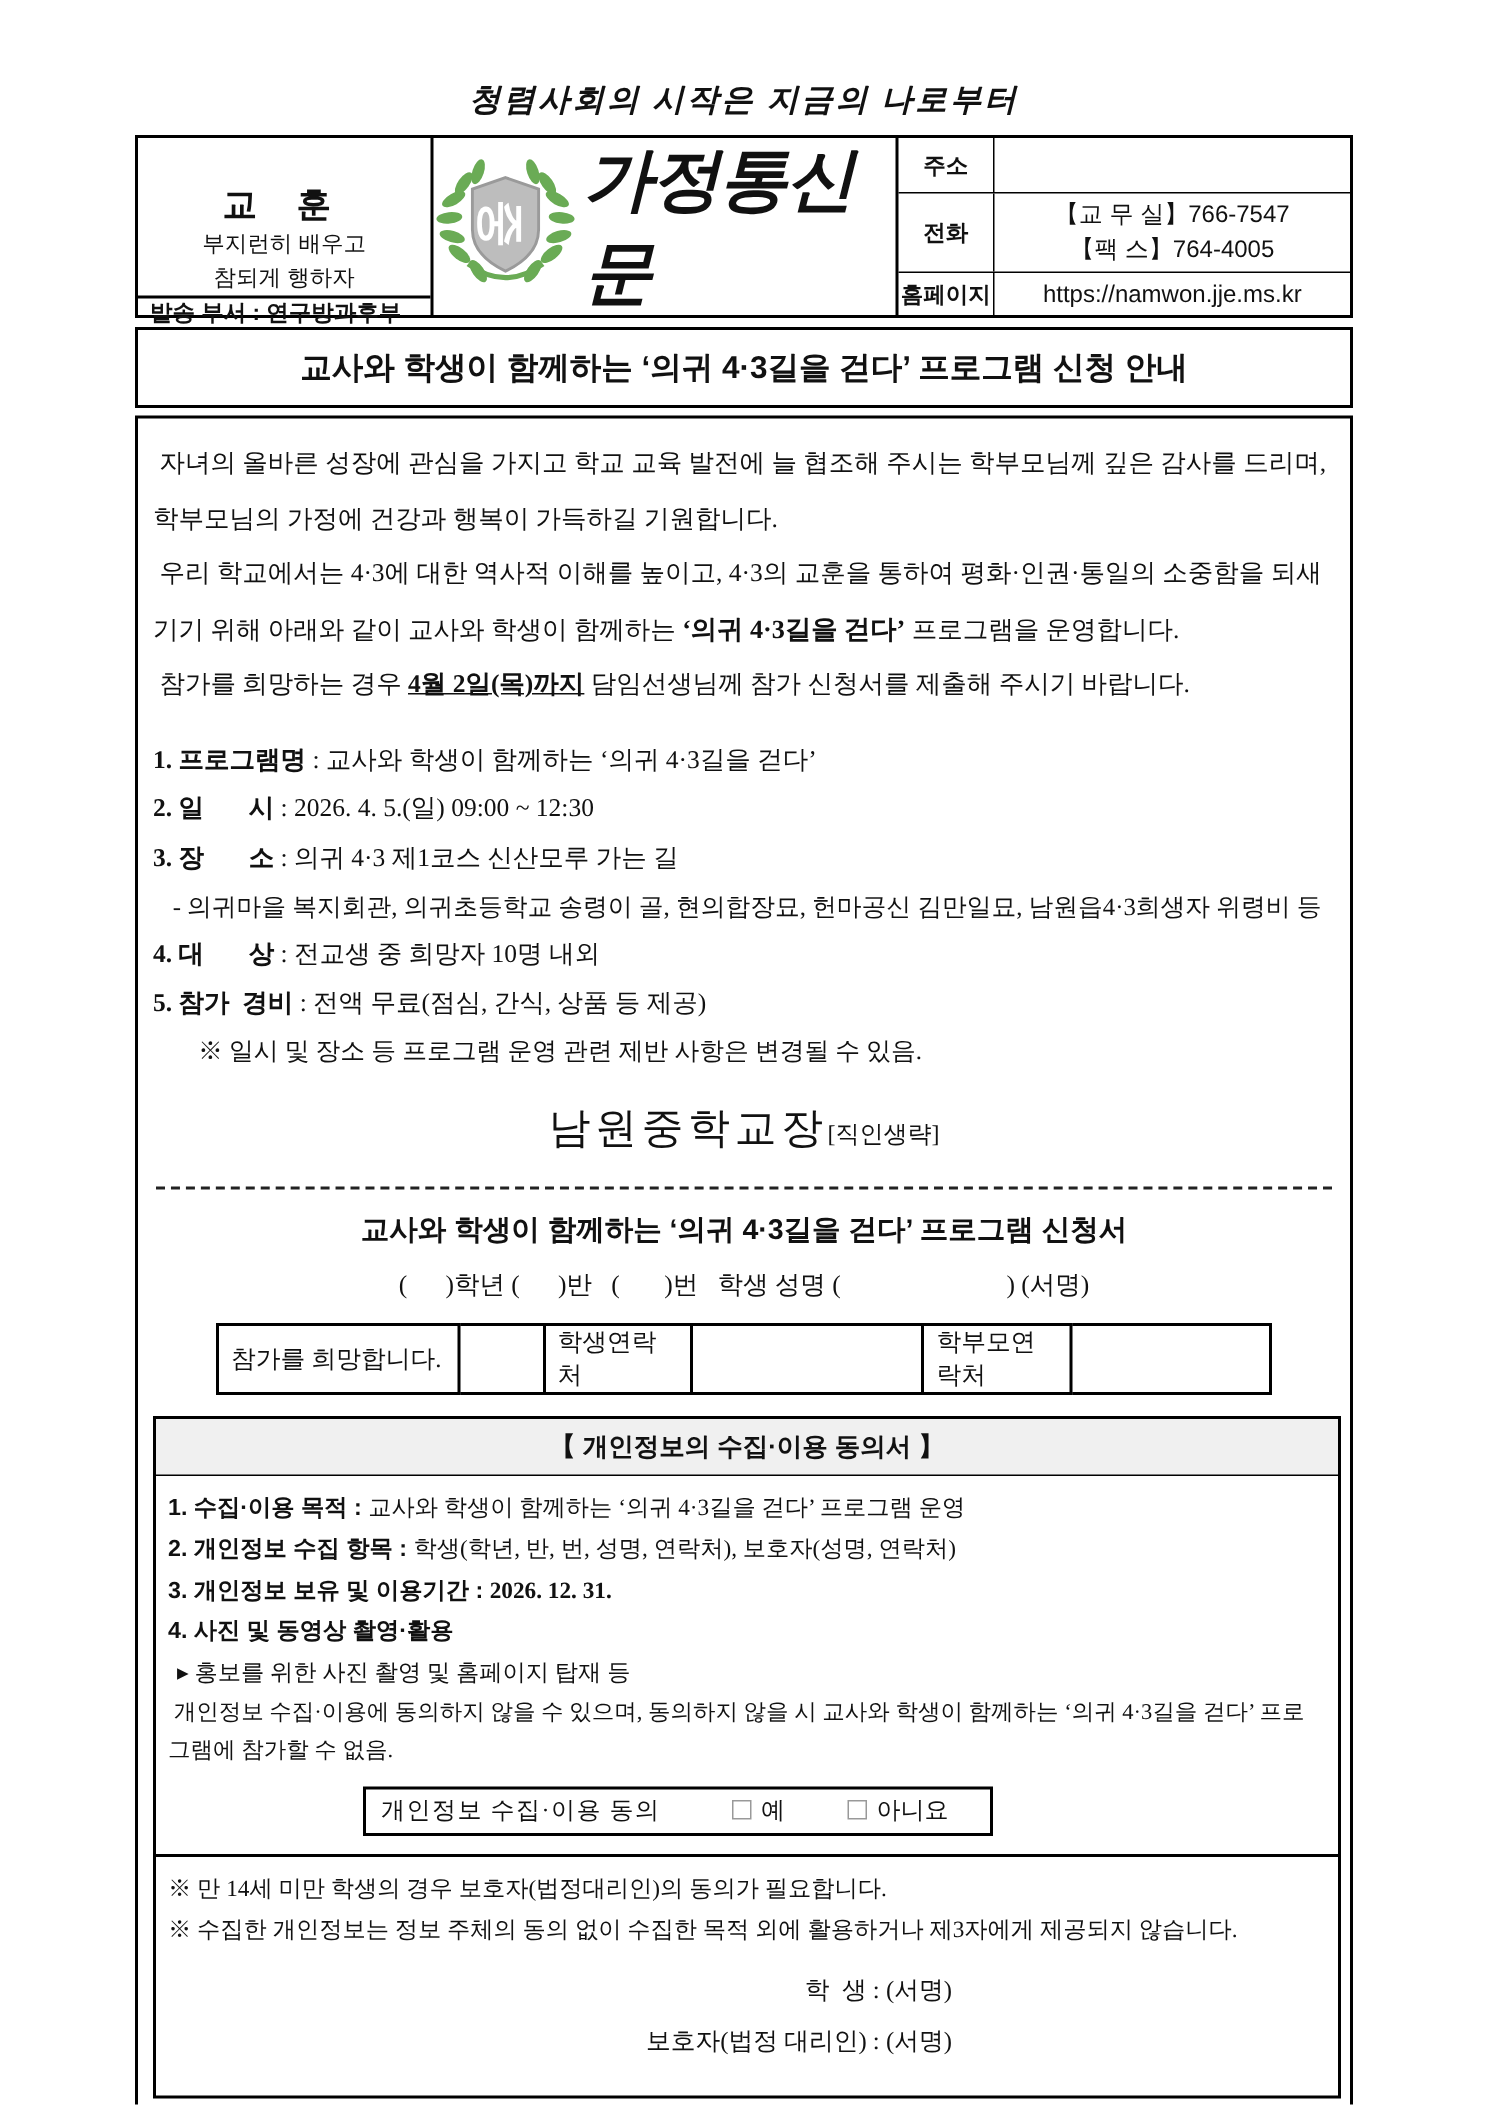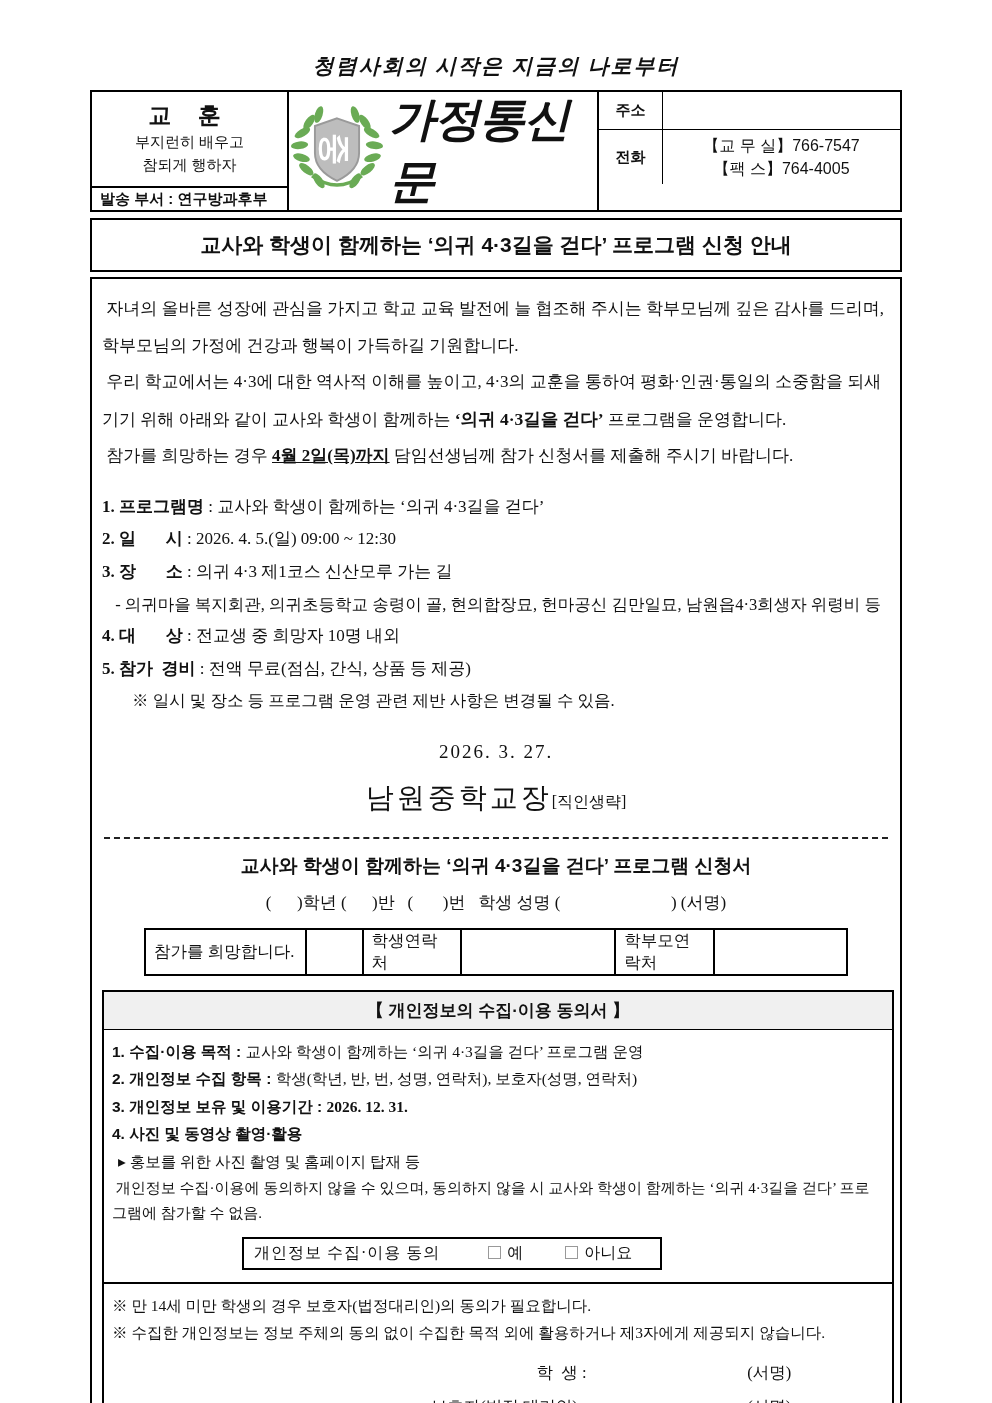--- a/index.html
+++ b/index.html
@@ -15,21 +15,21 @@
   .slogan {
     text-align:center; font-family:"Liberation Serif", serif;
     font-style:italic; font-weight:bold; font-size:21px; letter-spacing:2px;
     margin-bottom:10px;
   }
 
   
   .hdr { width:812px; border:2px solid #000; display:flex; height:122px; }
   .hdr-left { width:197px; border-right:2px solid #000; display:flex; flex-direction:column; }
   .hdr-motto { flex:1; text-align:center; padding-top:8px; }
-  .hdr-motto .motto-title { font-family:"Liberation Sans", sans-serif; font-weight:bold; font-size:23px; letter-spacing:10px; }
+  .hdr-motto .motto-title { font-family:"Liberation Sans", sans-serif; font-weight:bold; font-size:23px; letter-spacing:10px;margin-top:21px; }
   .hdr-motto .motto-line { font-family:"Liberation Sans", sans-serif; font-size:15px; line-height:1.5; }
   .hdr-motto .motto-line:first-of-type { margin-top:5px; }
   .hdr-dept { height:24px; border-top:2px solid #000; font-family:"Liberation Sans", sans-serif;
     font-weight:bold; font-size:15px; display:flex; align-items:center; padding-left:8px; }
   .hdr-center { width:310px; border-right:2px solid #000; display:flex; align-items:center; justify-content:center; gap:4px; }
   .doc-type { font-family:"Liberation Sans", sans-serif; font-weight:bold; font-size:46px; letter-spacing:-1px;font-style:italic; }
   .hdr-right { flex:1; display:flex; flex-direction:column; }
   .hdr-row { display:flex; border-bottom:1px solid #000; }
   .hdr-row:last-child { border-bottom:none; }
   .hdr-row-addr { height:38px; }
@@ -91,21 +91,21 @@
   .check-opt.yes { margin-left:40px; }
   .check-opt.no { margin-left:34px; }
 
   .consent-sep { border-top:2px solid #000; }
   .consent-notes { padding:8px 8px 4px 8px; }
   .note-line { font-size:15.5px; line-height:1.75; }
 
   .sig-area { padding:10px 0 14px 0; }
   .sig-row { display:flex; font-size:16.5px; line-height:2.1; }
   .sig-label { width:62%; text-align:right; white-space:pre; }
-  .sig-sign { width:26%; text-align:right; }
+  .sig-sign { width:26%; text-align:left; }
 
   .logo { width:96px; height:96px; flex:0 0 auto; }
 </style>
 </head>
 <body>
 
 <div class="page">
 
   <div class="slogan">청렴사회의 시작은 지금의 나로부터</div>
 
@@ -146,20 +146,24 @@
       <div class="hdr-row hdr-row-addr">
         <div class="hdr-label">주소</div>
       </div>
       <div class="hdr-row hdr-row-tel">
         <div class="hdr-label">전화</div>
         <div class="hdr-val">
           <div>【교 무 실】766-7547</div>
           <div>【팩    스】764-4005</div>
         </div>
       </div>
+      <div class="hdr-row hdr-row-web">
+        <div class="hdr-label">홈페이지</div>
+        <div class="hdr-val">https://namwon.jje.ms.kr</div>
+      </div>
     </div>
   </div>
 
   <div class="title-box">교사와 학생이 함께하는 ‘의귀 4·3길을 걷다’ 프로그램 신청 안내</div>
 
   <div class="main-box">
 
     <p class="para"> 자녀의 올바른 성장에 관심을 가지고 학교 교육 발전에 늘 협조해 주시는 학부모님께 깊은 감사를 드리며, 학부모님의 가정에 건강과 행복이 가득하길 기원합니다.</p>
     <p class="para"><span> 우리 학교에서는 4·3에 대한 역사적 이해를 높이고, 4·3의 교훈을 통하여 평화·인권·통일의 소중함을 되새기기 위해 아래와 같이 교사와 학생이 함께하는 </span><b>‘의귀 4·3길을 걷다’</b><span> 프로그램을 운영합니다.</span></p>
     <p class="para"><span> 참가를 희망하는 경우 </span><span class="em-underline">4월 2일(목)까지</span><span> 담임선생님께 참가 신청서를 제출해 주시기 바랍니다.</span></p>
@@ -167,21 +171,20 @@
     <div class="prog-list">
       <div class="prog-row"><span class="prog-num">1.</span> <span class="prog-label">프로그램명</span><span> : </span><span>교사와 학생이 함께하는 ‘의귀 4·3길을 걷다’</span></div>
       <div class="prog-row"><span class="prog-num">2.</span> <span class="prog-label">일       시</span><span> : </span><span>2026. 4. 5.(일) 09:00 ~ 12:30</span></div>
       <div class="prog-row"><span class="prog-num">3.</span> <span class="prog-label">장       소</span><span> : </span><span>의귀 4·3 제1코스 신산모루 가는 길</span></div>
       <div class="prog-sub"> - 의귀마을 복지회관, 의귀초등학교 송령이 골, 현의합장묘, 헌마공신 김만일묘, 남원읍4·3희생자 위령비 등</div>
       <div class="prog-row"><span class="prog-num">4.</span> <span class="prog-label">대       상</span><span> : </span><span>전교생 중 희망자 10명 내외</span></div>
       <div class="prog-row"><span class="prog-num">5.</span> <span class="prog-label">참가  경비</span><span> : </span><span>전액 무료(점심, 간식, 상품 등 제공)</span></div>
       <div class="prog-note">※ 일시 및 장소 등 프로그램 운영 관련 제반 사항은 변경될 수 있음.</div>
     </div>
 
-    <div class="issue-date">2026. 3. 27.</div>
     <div class="issue-principal"><span class="principal">남원중학교장</span><span class="seal">[직인생략]</span></div>
 
     <div class="dash-divider"></div>
 
     <div class="form-title">교사와 학생이 함께하는 ‘의귀 4·3길을 걷다’ 프로그램 신청서</div>
     <div class="form-fields">(      )학년 (      )반   (       )번   학생 성명 (                          ) (서명)</div>
 
     <table class="contact">
       <colgroup>
         <col style="width:23%">

